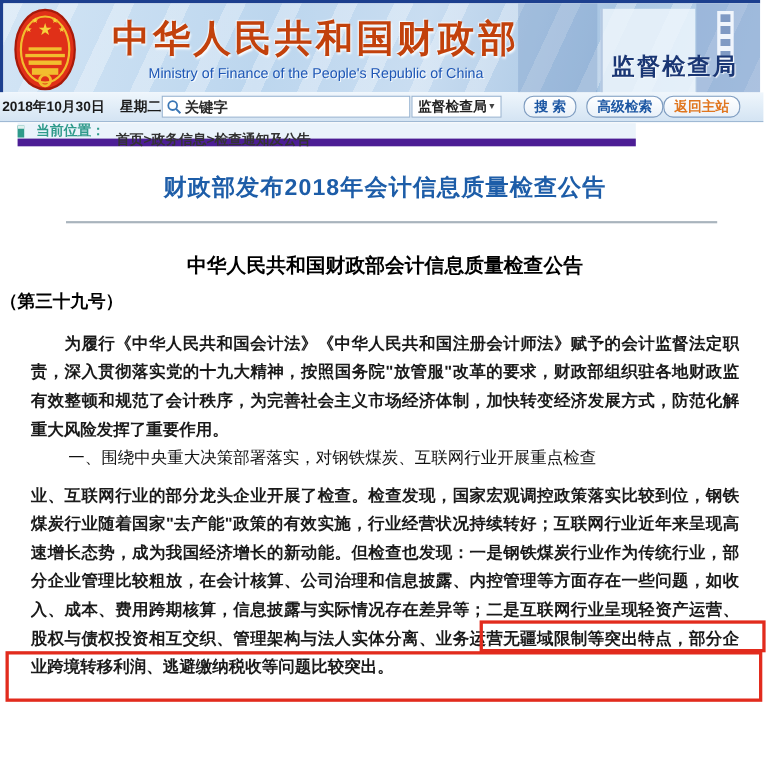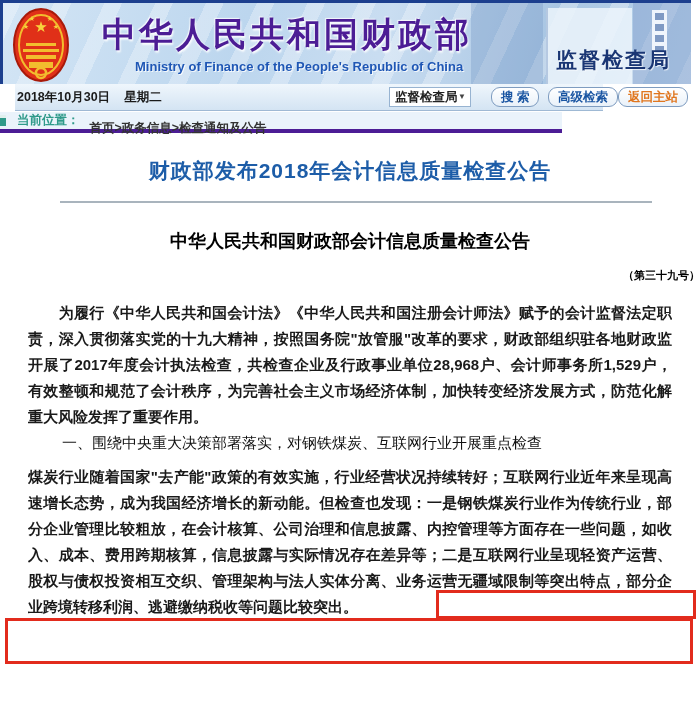--- a/index.html
+++ b/index.html
@@ -16,30 +16,30 @@
              background:repeating-linear-gradient(115deg, rgba(255,255,255,.30) 0 16px, rgba(255,255,255,0) 16px 46px); }
   .bld1 { position:absolute; left:468px; top:0; width:72px; height:84px; background:rgba(118,152,198,.35); }
   .bld2 { position:absolute; left:543px; top:5px; width:86px; height:79px; background:rgba(236,244,252,.85);
           border-left:2px solid rgba(150,175,210,.6); }
   .bld3 { position:absolute; left:630px; top:0; width:61px; height:84px; background:rgba(128,158,204,.45); }
   .sign { position:absolute; left:649px; top:7px; width:15px; height:54px; background:rgba(247,251,255,.9);
           padding:3px 3px; }
   .sign-inner { width:100%; height:100%;
           background:repeating-linear-gradient(rgba(108,138,186,.85) 0 7px, rgba(0,0,0,0) 7px 11px); }
   .emblem { position:absolute; left:9px; top:4px; }
-  .site-title { position:absolute; left:99px; top:9px; font-size:34px; font-weight:700; color:#4c1d95;
+  .site-title { position:absolute; left:99px; top:9px; font-size:34px; font-weight:700; color:#c2410c;
                 letter-spacing:3px; white-space:nowrap;
                 text-shadow:1px 2px 2px rgba(255,255,255,.95), -1px -1px 1px rgba(255,255,255,.8); }
-  .site-subtitle { position:absolute; left:132px; top:56px; font-size:13px; font-weight:700; color:#1f57b5;
+  .site-subtitle { position:absolute; left:132px; top:56px; font-size:13px; font-weight:400; color:#1f57b5;
                    white-space:nowrap; text-shadow:1px 1px 0 rgba(255,255,255,.8); }
   .bureau { position:absolute; left:553px; top:43px; font-size:21px; font-weight:700; color:#1a3674;
             letter-spacing:2px; white-space:nowrap; text-shadow:1px 1px 1px rgba(255,255,255,.75); }
 
   
-  .toolbar { position:absolute; left:15px; top:84px; width:588px; height:27px;
+  .toolbar { position:absolute; left:0; top:84px; width:694px; height:27px;
              background:linear-gradient(#eff6fc,#d4e4f3); border-bottom:1px solid #9fb9d4; }
   .tb-date { position:absolute; left:2px; top:0; height:26px; line-height:26px;
              font-size:12.5px; font-weight:700; color:#1a1a1a; white-space:nowrap; }
   .tb-weekday { margin-left:14px; }
   .searchbox { position:absolute; left:147px; top:3px; width:226px; height:20px;
                background:#fff; border:1px solid #97b3d1; }
   .searchbox svg { position:absolute; left:3px; top:2px; }
   .searchbox input { position:absolute; left:20px; top:1px; width:200px; height:16px; border:none; outline:none;
                      font-family:inherit; font-size:13px; font-weight:700; color:#333; background:transparent; }
   .searchbox input::placeholder { color:#2b2b2b; opacity:1; }
@@ -48,36 +48,36 @@
                 line-height:18px; padding-left:5px; cursor:pointer; }
   .siteselect .arrow { position:absolute; right:4px; top:0; font-size:8px; color:#444; line-height:18px; }
   .tb-btn { position:absolute; top:3px; height:20px; line-height:17px; border:1px solid #7e9cc0; border-radius:9px;
             background:linear-gradient(#ffffff,#e9f1f9); font-family:inherit; font-size:12.5px; font-weight:700;
             color:#1a55a2; padding:0 9px; cursor:pointer; white-space:nowrap; }
   .btn-search { left:476px; }
   .btn-adv { left:533px; }
   .btn-return { left:603px; color:#e0761f; }
 
   
-  .crumbbar { position:absolute; left:0; top:112px; width:562px; height:21px; background:#eaf3fb;
-              border-bottom:4px solid #4c1d95; display:flex; align-items:center; }
+  .crumbbar { position:absolute; left:16px; top:112px; width:562px; height:21px; background:#eaf3fb;
+              border-bottom:7px solid #4c1d95; display:flex; align-items:center; }
   .crumb-icon { width:6px; height:11px; background:#2f9a8a; margin-right:11px;
                 box-shadow:inset 0 3px 0 rgba(255,255,255,.85), inset 0 -4px 0 rgba(255,255,255,0); }
   .crumb-label { font-size:12.5px; font-weight:700; color:#2f9a8a; }
   .crumb-path { font-size:12.5px; font-weight:700; color:#333; margin-left:10px; cursor:pointer;margin-top:16px; }
 
   
   .content { position:absolute; left:0; top:133px; width:700px; height:572px; overflow:hidden; color:#1a1a1a; }
   .page-title { margin-top:24px; height:28px; line-height:28px; text-align:center;
                 font-size:21px; font-weight:700; color:#1d5da8; letter-spacing:1px; }
   .rule { margin:16px 48px 0 60px; border-top:2px solid #a9b4bd; }
   .doc-title { margin-top:27px; height:22px; line-height:22px; text-align:center;
                font-size:18px; font-weight:700; color:#000; }
-  .doc-number { margin-top:12px; height:22px; line-height:22px; text-align:right;
-                font-size:11px; font-weight:700; color:#000; }
+  .doc-number { margin-top:12px; height:22px; line-height:22px; text-align:left;
+                font-size:16px; font-weight:700; color:#000; }
   .para { position:relative; }
   .para-1 { margin-top:14px; }
   .para-2 { margin-top:8px; }
   .lines { padding:0 28px; }
   .tline { height:26px; line-height:26px; font-size:15px; font-weight:600; color:#1a1a1a;
            text-align:justify; text-align-last:justify; overflow:hidden; }
   .tline:last-child { text-align-last:left; }
   .sec-heading { height:26px; line-height:26px; padding:0 32px; text-indent:2em;
                  font-size:15px; font-weight:400; color:#111; }
   .hl-box { position:absolute; border:3px solid #e22b1d; background:transparent; }
@@ -113,20 +113,27 @@
       <rect x="17" y="55" width="24" height="6" fill="#f2bd2e"></rect>
       <circle cx="29" cy="66" r="5" fill="none" stroke="#f2bd2e" stroke-width="2.5"></circle>
     </svg>
     <div class="site-title">中华人民共和国财政部</div>
     <div class="site-subtitle">Ministry of Finance of the People's Republic of China</div>
     <div class="bureau">监督检查局</div>
   </div>
 
   <div class="toolbar">
     <span class="tb-date"><span>2018年10月30日</span><span class="tb-weekday">星期二</span></span>
+    <div class="searchbox">
+      <svg width="15" height="15" viewBox="0 0 15 15">
+        <circle cx="6" cy="6" r="4" fill="none" stroke="#3a76b5" stroke-width="1.6"></circle>
+        <line x1="9" y1="9" x2="13" y2="13" stroke="#3a76b5" stroke-width="1.8"></line>
+      </svg>
+      <input type="text" placeholder="关键字" style="">
+    </div>
     <div class="siteselect">
       <span>监督检查局</span>
       <span class="arrow">▼</span>
     </div>
     <button class="tb-btn btn-search">搜 索</button>
     <button class="tb-btn btn-adv">高级检索</button>
     <button class="tb-btn btn-return">返回主站</button>
   </div>
 
   <div class="crumbbar">
@@ -138,30 +145,30 @@
   <div class="content">
     <div class="page-title">财政部发布2018年会计信息质量检查公告</div>
     <div class="rule"></div>
     <div class="doc-title">中华人民共和国财政部会计信息质量检查公告</div>
     <div class="doc-number">（第三十九号）</div>
 
     <div class="para para-1">
       <div class="lines">
           <div class="tline">　　为履行《中华人民共和国会计法》《中华人民共和国注册会计师法》赋予的会计监督法定职</div>
           <div class="tline">责，深入贯彻落实党的十九大精神，按照国务院"放管服"改革的要求，财政部组织驻各地财政监</div>
-          <div class="tline">开展了2017年度会计执法检查，共检查企业及行政事业单位28,968户、会计师事务所1,529户，</div>
           <div class="tline">有效整顿和规范了会计秩序，为完善社会主义市场经济体制，加快转变经济发展方式，防范化解</div>
           <div class="tline">重大风险发挥了重要作用。</div>
         </div>
     </div>
 
     <div class="sec-heading">一、围绕中央重大决策部署落实，对钢铁煤炭、互联网行业开展重点检查</div>
 
     <div class="para para-2">
       <div class="lines">
+          <div class="tline">业、互联网行业的部分龙头企业开展了检查。检查发现，国家宏观调控政策落实比较到位，钢铁</div>
           <div class="tline">煤炭行业随着国家"去产能"政策的有效实施，行业经营状况持续转好；互联网行业近年来呈现高</div>
           <div class="tline">速增长态势，成为我国经济增长的新动能。但检查也发现：一是钢铁煤炭行业作为传统行业，部</div>
           <div class="tline">分企业管理比较粗放，在会计核算、公司治理和信息披露、内控管理等方面存在一些问题，如收</div>
           <div class="tline">入、成本、费用跨期核算，信息披露与实际情况存在差异等；二是互联网行业呈现轻资产运营、</div>
           <div class="tline">股权与债权投资相互交织、管理架构与法人实体分离、业务运营无疆域限制等突出特点，部分企</div>
           <div class="tline">业跨境转移利润、逃避缴纳税收等问题比较突出。</div>
         </div>
       <div class="hl-box hl1"></div>
       <div class="hl-box hl2"></div>
     </div>

